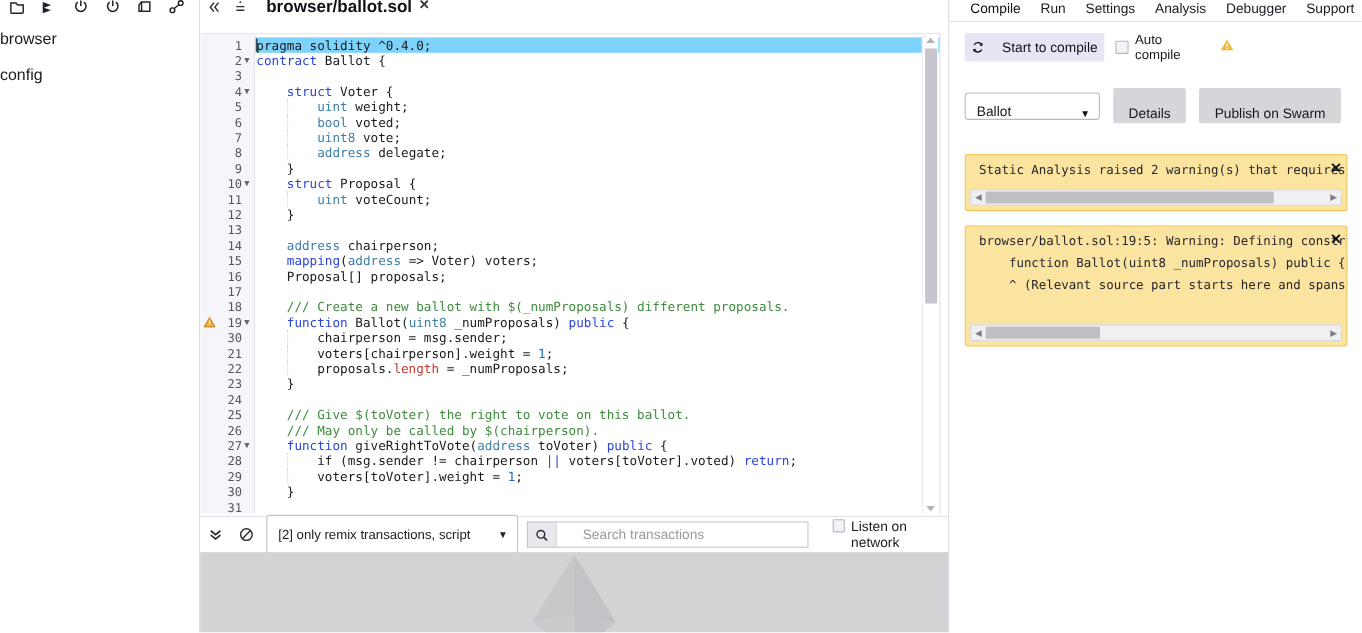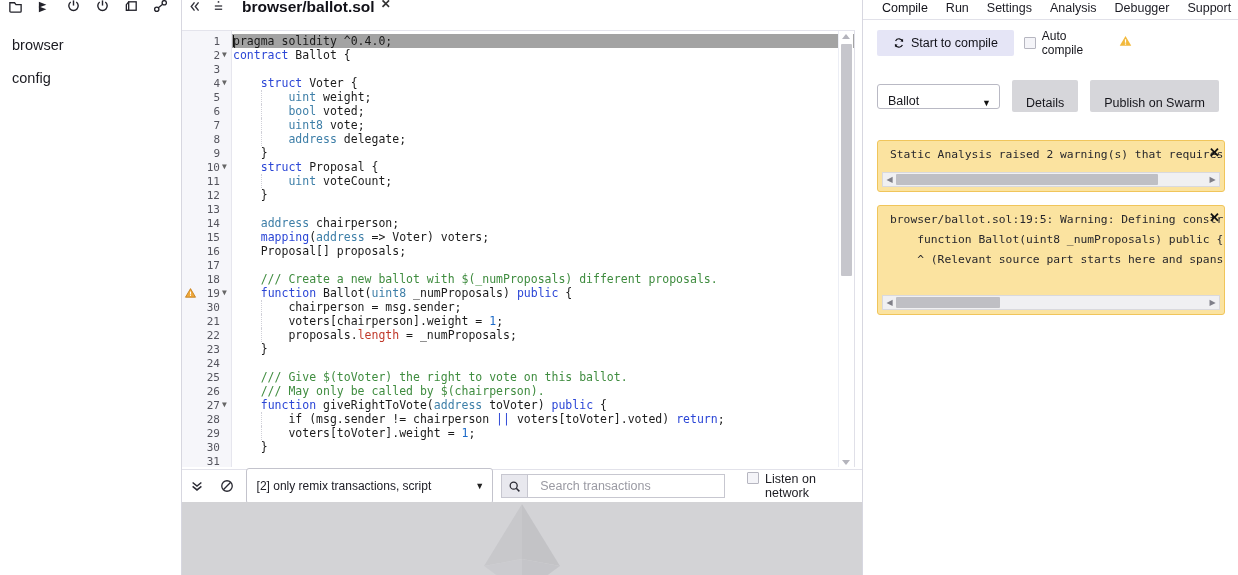--- a/index.html
+++ b/index.html
@@ -36,22 +36,22 @@
     display: flex; align-items: center; justify-content: center;
     color: #22222a;
   }
   .ltool svg { display: block; }
   #file-tree {
     position: absolute; left: 0; top: 28px;
     width: 182px;
   }
   .file-row {
     height: 33px;
-    display: flex; align-items: center;
-    padding-left: 12px;
+    display: flex; 
+    padding-left: 0px;
     font-size: 14.5px;
     color: #1b1b21;
   }
 
   
   #center {
     position: absolute; left: 182px; top: 0;
     width: 680px; height: 575px;
     background: #ffffff;
   }
@@ -129,21 +129,21 @@
     position: absolute; left: 50px; top: 3px;
     width: 623px;
     font-family: "DejaVu Sans Mono", monospace;
     font-size: 11.5px;
     line-height: 14px;
     white-space: pre;
     color: #1b1b1b;
   }
   .cl { height: 14px; padding-left: 1px; position: relative; }
   .cl.active {
-    background: #a3a3a3;
+    background: #7dd3fc;
     width: 623px;
   }
   .cursor {
     display:inline-block;
     width: 1px; height: 12px;
     background: #111;
     position: absolute;
     left: 1px; top: 1px;
   }
   .guide {
@@ -218,25 +218,25 @@
   }
   #search-btn {
     width: 26px; height: 24px;
     background: #e8e8ee;
     border: 1px solid #c7c7d0;
     border-right: none;
     display:flex; align-items:center; justify-content:center;
     color:#2a2a33;
   }
   #search-input {
-    width: 198px; height: 24px;
+    width: 230px; height: 24px;
     border: 1px solid #c7c7d0;
     background: #fff;
     font-size: 12.5px;
-    padding-left: 12px;
+    padding-left: 24px;
     color: #111;
     outline: none;
     font-family: "Liberation Sans", sans-serif;
   }
   #search-input::placeholder { color: #9a9aa3; }
   #listen-wrap {
     display: flex; align-items: flex-start; gap: 6px;
     font-size: 12.5px; color: #1b1b21;
     margin-left: 14px;
   }
@@ -294,22 +294,22 @@
     position: absolute; left: 14px; top: 9px;
     display: flex; align-items: center;
     gap: 10px;
   }
   #compile-btn {
     height: 26px;
     background: #e5e5f6;
     border: none;
     border-radius: 2px;
     display: flex; align-items: center;
-    gap: 6px;
-    padding: 0 16px;
+    gap: 16px;
+    padding: 0 6px;
     font-size: 12.5px;
     color: #111118;
     font-family: "Liberation Sans", sans-serif;
     cursor: pointer;
   }
   #autocompile-wrap {
     display: flex; align-items: center; gap: 6px;
   }
   #autocompile-label {
     font-size: 12px; color: #16161c;

